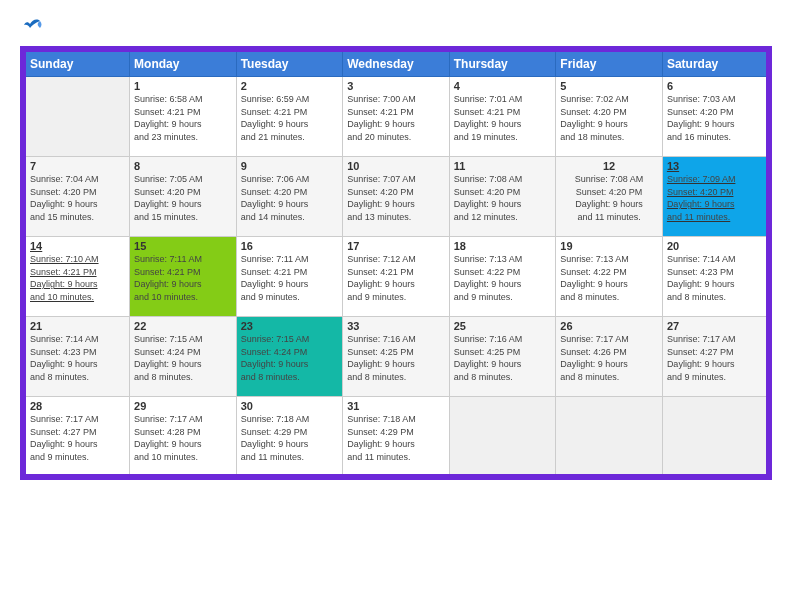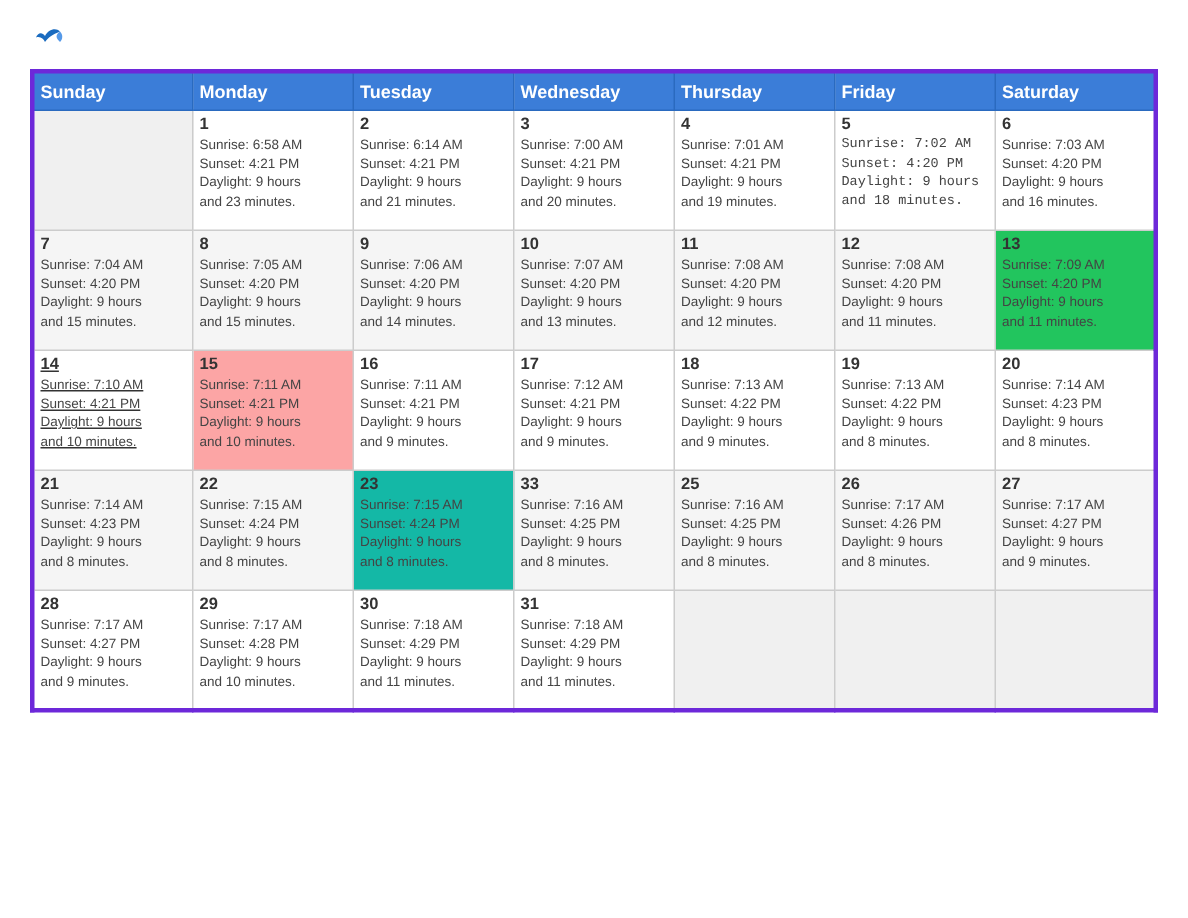--- a/index.html
+++ b/index.html
@@ -55,21 +55,21 @@
       color: #333;
       line-height: 1.1;
     }
     .location-title {
       font-size: 14px;
       color: #555;
     }
     .calendar {
       width: 100%;
       border-collapse: collapse;
-      border: 3px solid #6d28d9;
+      border: 6px solid #6d28d9;
     }
     .calendar th {
       background-color: #3b7dd8;
       color: #fff;
       font-size: 12px;
       font-weight: bold;
       padding: 5px 4px;
       text-align: left;
       border: 1px solid #2a6abf;
     }
@@ -142,42 +142,42 @@
           <td class="empty-cell"></td>
           <td style="background: rgb(255, 255, 255);">
             <span class="day-num">1</span>
             <div class="day-info" style="white-space: pre-line;">Sunrise: 6:58 AM
 Sunset: 4:21 PM
 Daylight: 9 hours
 and 23 minutes.</div>
           </td>
           <td style="background: rgb(255, 255, 255);">
             <span class="day-num">2</span>
-            <div class="day-info" style="white-space: pre-line;">Sunrise: 6:14 AM
+            <div class="day-info" style="white-space: pre-line;">Sunrise: 6:59 AM
 Sunset: 4:21 PM
 Daylight: 9 hours
 and 21 minutes.</div>
           </td>
           <td style="background: rgb(255, 255, 255);">
             <span class="day-num">3</span>
             <div class="day-info" style="white-space: pre-line;">Sunrise: 7:00 AM
 Sunset: 4:21 PM
 Daylight: 9 hours
 and 20 minutes.</div>
           </td>
           <td style="background: rgb(255, 255, 255);">
             <span class="day-num">4</span>
             <div class="day-info" style="white-space: pre-line;">Sunrise: 7:01 AM
 Sunset: 4:21 PM
 Daylight: 9 hours
 and 19 minutes.</div>
           </td>
           <td style="background: rgb(255, 255, 255);">
             <span class="day-num">5</span>
-            <div class="day-info" style="white-space: pre-line; font-family: Liberation Mono, monospace;">Sunrise: 7:02 AM
+            <div class="day-info" style="white-space: pre-line;">Sunrise: 7:02 AM
 Sunset: 4:20 PM
 Daylight: 9 hours
 and 18 minutes.</div>
           </td>
           <td style="background: rgb(255, 255, 255);">
             <span class="day-num">6</span>
             <div class="day-info" style="white-space: pre-line;">Sunrise: 7:03 AM
 Sunset: 4:20 PM
 Daylight: 9 hours
 and 16 minutes.</div>
@@ -212,44 +212,44 @@
 Daylight: 9 hours
 and 13 minutes.</div>
           </td>
           <td style="background: rgb(245, 245, 245);">
             <span class="day-num">11</span>
             <div class="day-info" style="white-space: pre-line;">Sunrise: 7:08 AM
 Sunset: 4:20 PM
 Daylight: 9 hours
 and 12 minutes.</div>
           </td>
-          <td style="background: rgb(245, 245, 245);">
+          <td style="background: rgb(245, 245, 245); text-align: center;">
             <span class="day-num">12</span>
             <div class="day-info" style="white-space: pre-line;">Sunrise: 7:08 AM
 Sunset: 4:20 PM
 Daylight: 9 hours
 and 11 minutes.</div>
           </td>
-          <td style="background: #22c55e;">
+          <td style="background: #0ea5e9; text-decoration: underline;">
             <span class="day-num">13</span>
             <div class="day-info" style="white-space: pre-line;">Sunrise: 7:09 AM
 Sunset: 4:20 PM
 Daylight: 9 hours
 and 11 minutes.</div>
           </td>
         </tr>
         <tr>
           <td style="background: rgb(255, 255, 255); text-decoration: underline;">
             <span class="day-num">14</span>
             <div class="day-info" style="white-space: pre-line;">Sunrise: 7:10 AM
 Sunset: 4:21 PM
 Daylight: 9 hours
 and 10 minutes.</div>
           </td>
-          <td style="background: #fca5a5; margin-top: 26px;">
+          <td style="background: #84cc16; margin-top: 26px;">
             <span class="day-num">15</span>
             <div class="day-info" style="white-space: pre-line;">Sunrise: 7:11 AM
 Sunset: 4:21 PM
 Daylight: 9 hours
 and 10 minutes.</div>
           </td>
           <td style="background: rgb(255, 255, 255);">
             <span class="day-num">16</span>
             <div class="day-info" style="white-space: pre-line;">Sunrise: 7:11 AM
 Sunset: 4:21 PM

